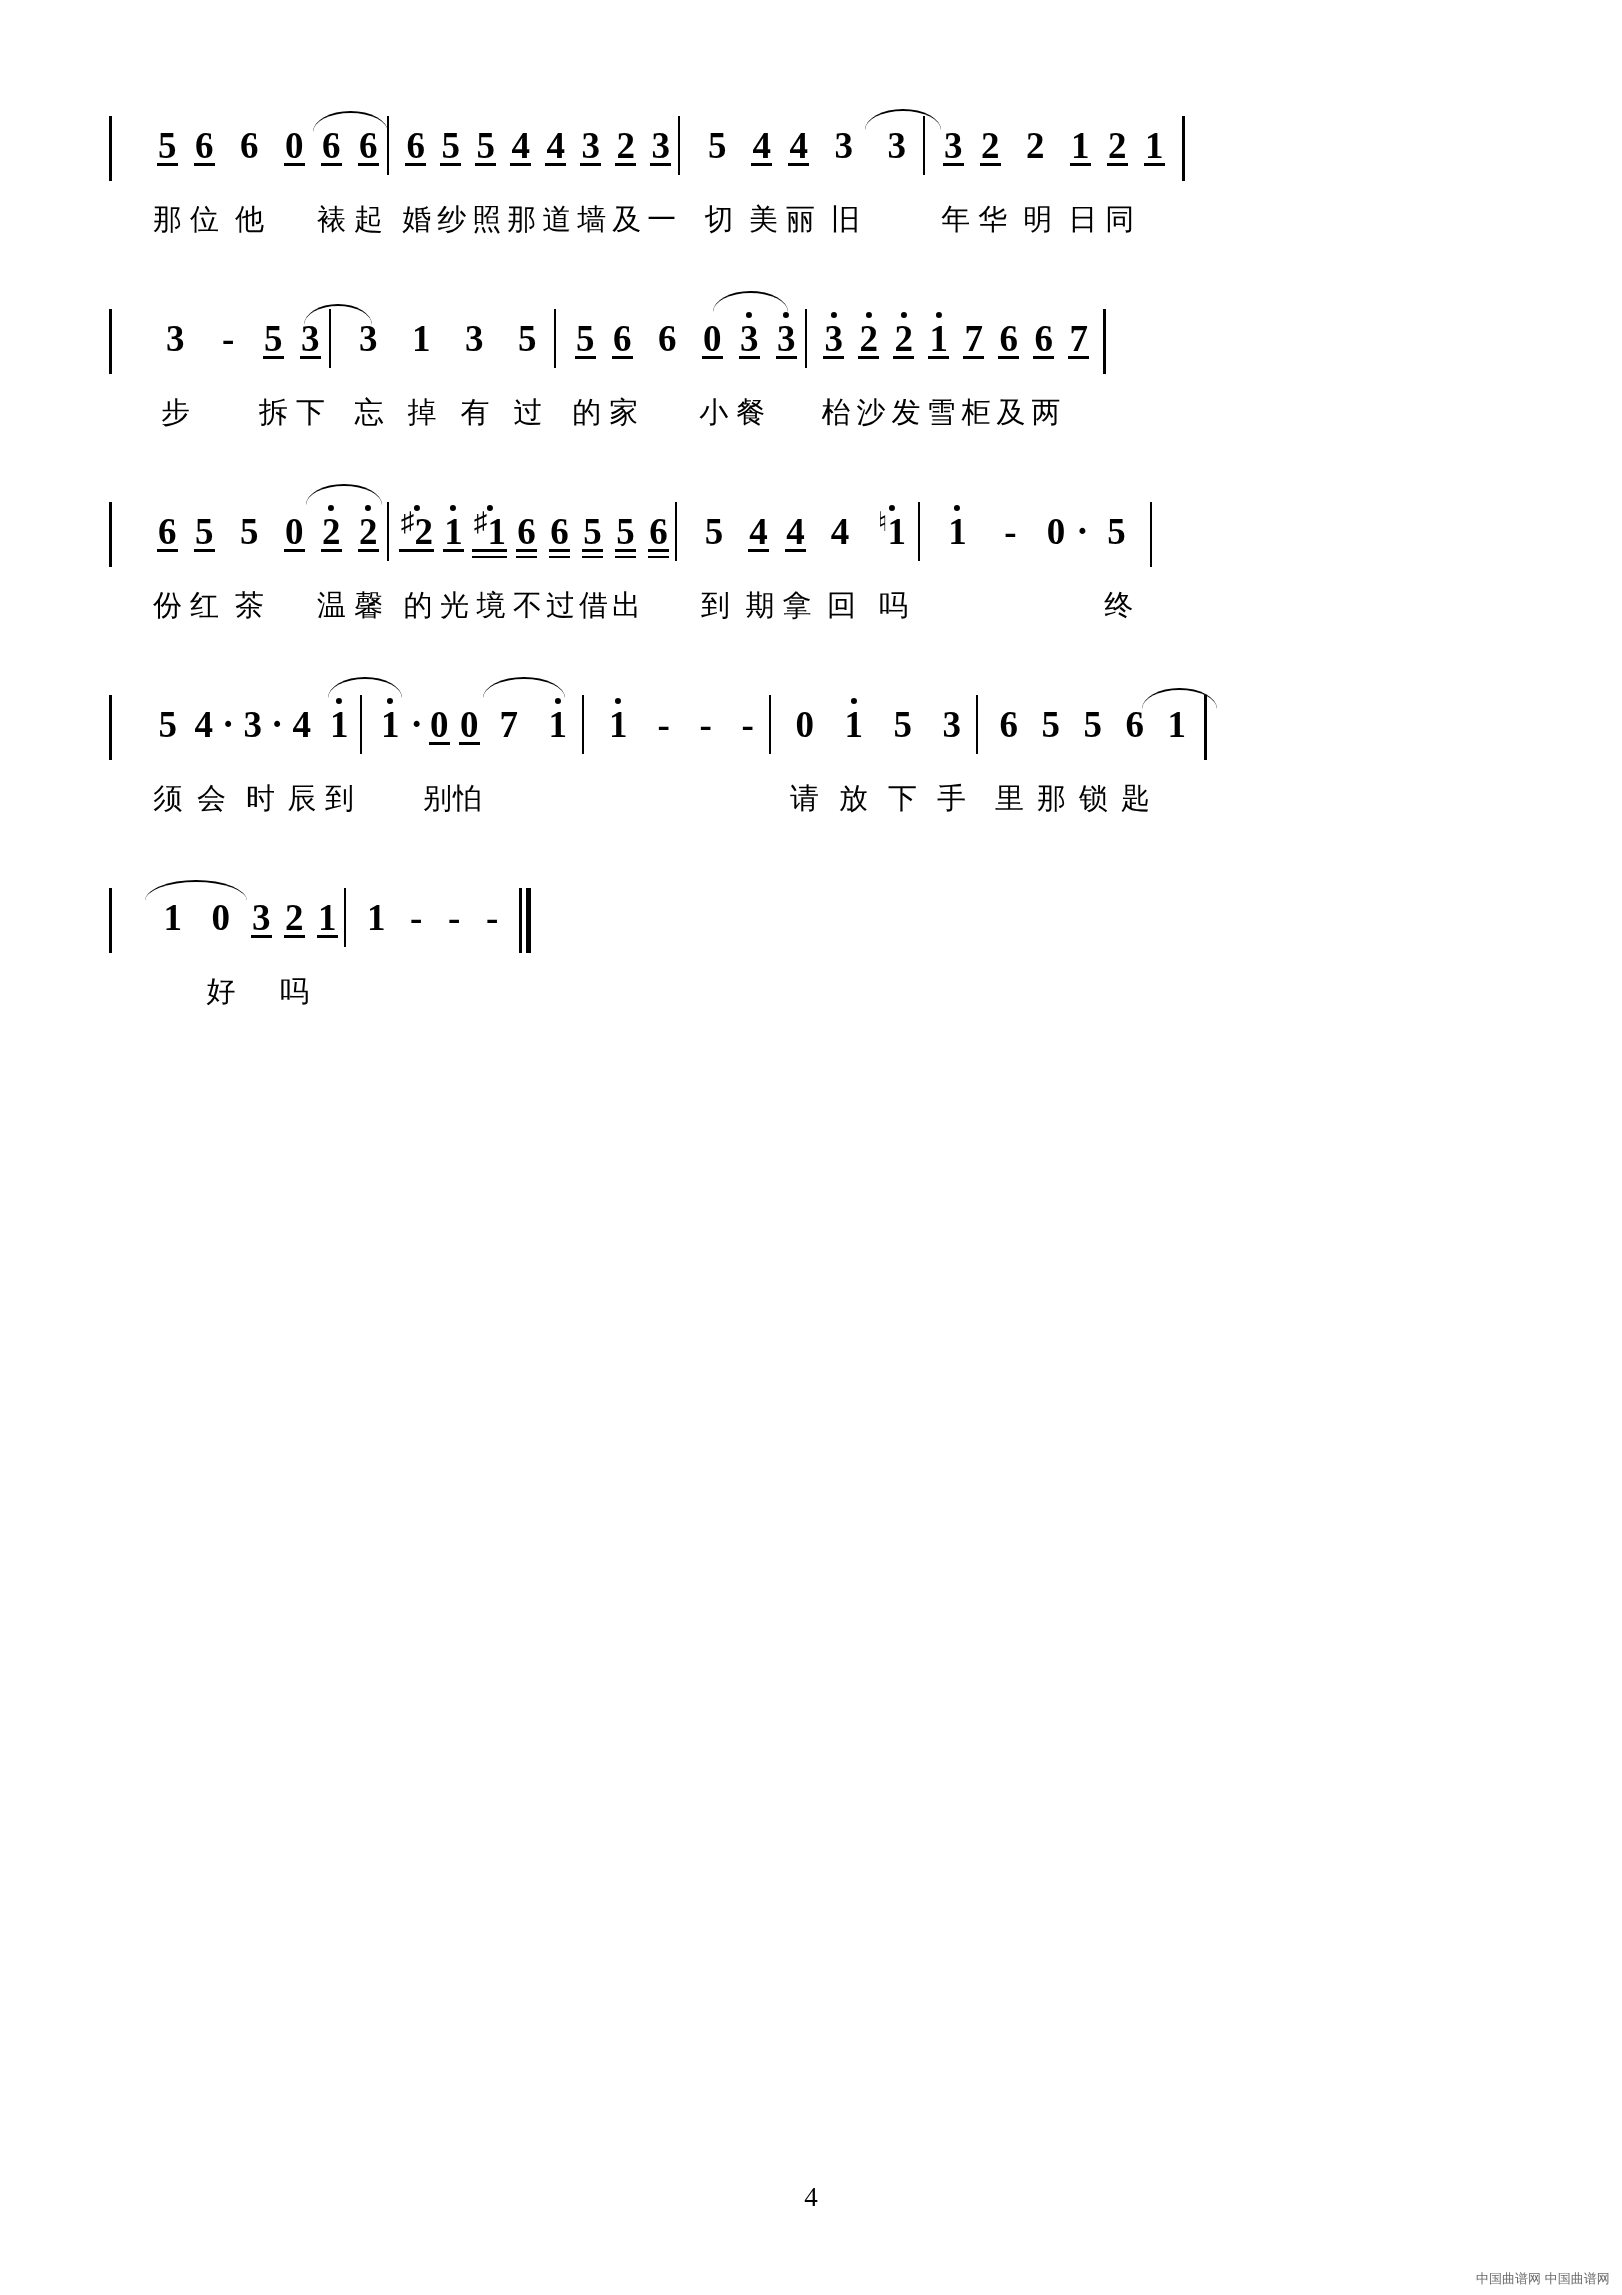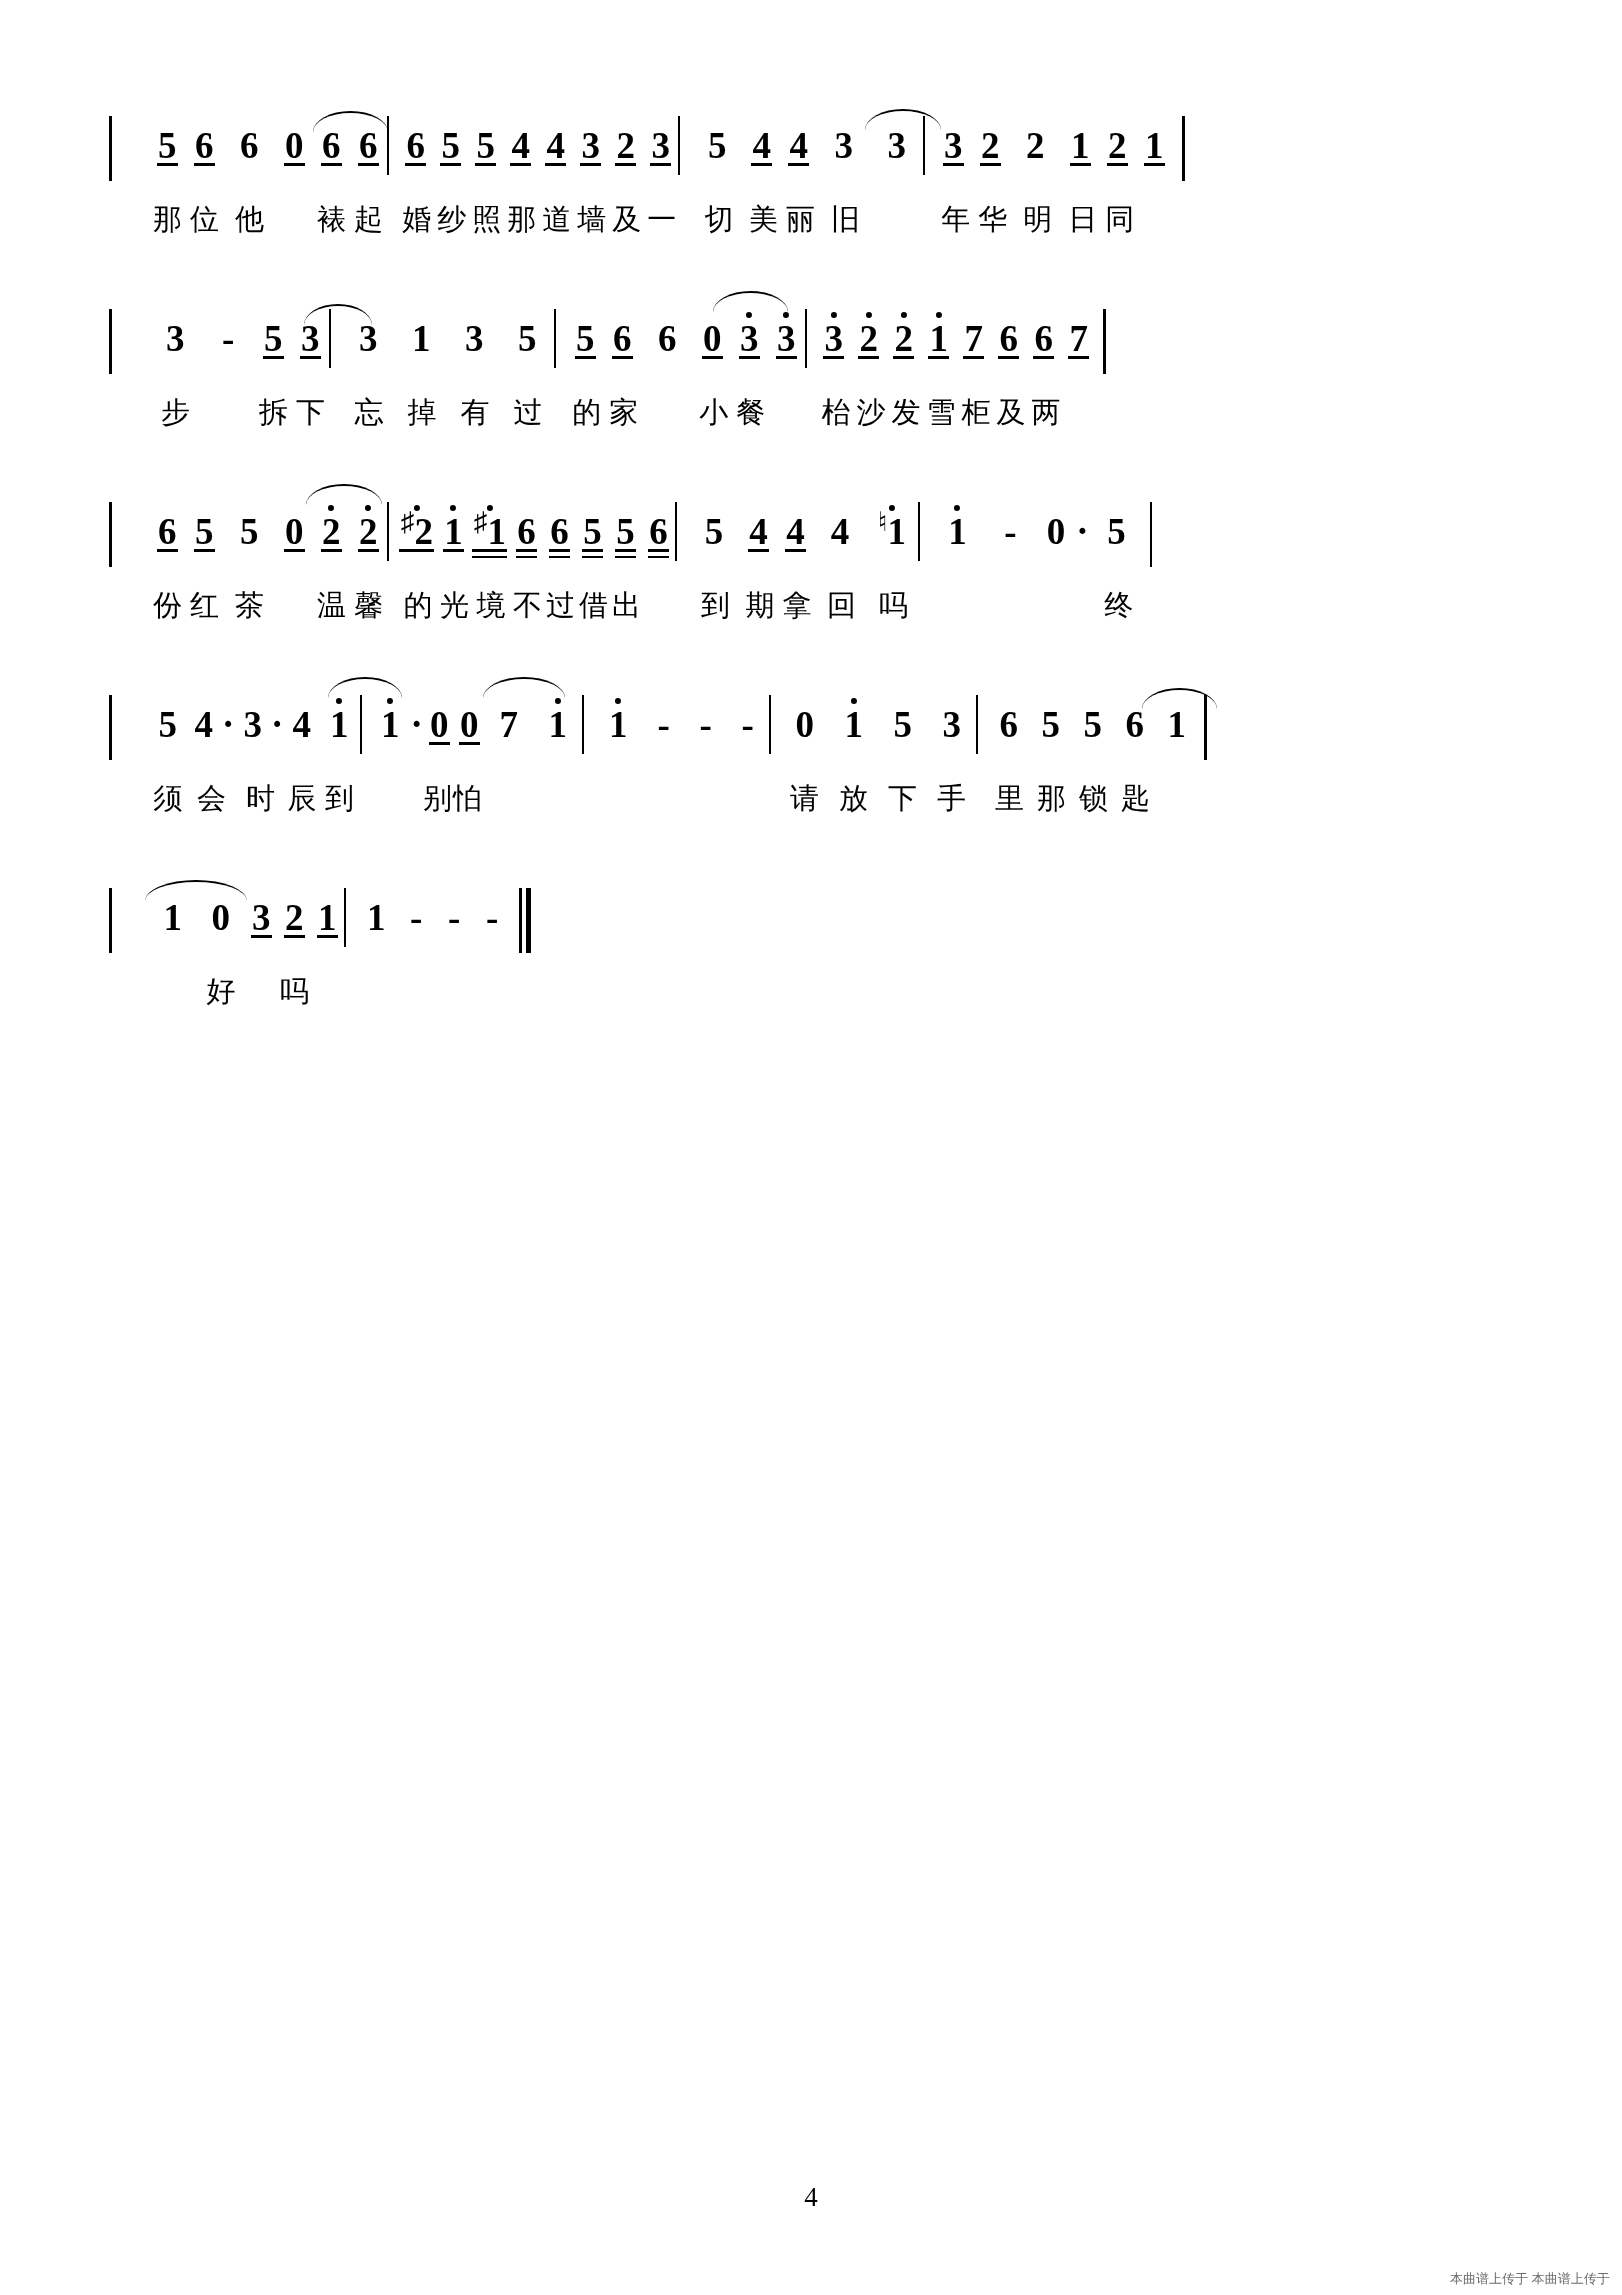--- a/index.html
+++ b/index.html
@@ -546,16 +546,16 @@
       <span class="lyric" style="width:48px">好</span>
       <span class="lyric" style="width:33px"></span>
       <span class="lyric" style="width:33px">吗</span>
       <span class="lyric" style="width:33px"></span>
     </div>
   </div>
 
   <div class="page-number">4</div>
 
   <div class="watermark">
-    <span>本曲谱上传于 本曲谱上传于</span>
+    <span>中国曲谱网 中国曲谱网</span>
   </div>
 </div>
 
 
 </body></html>

